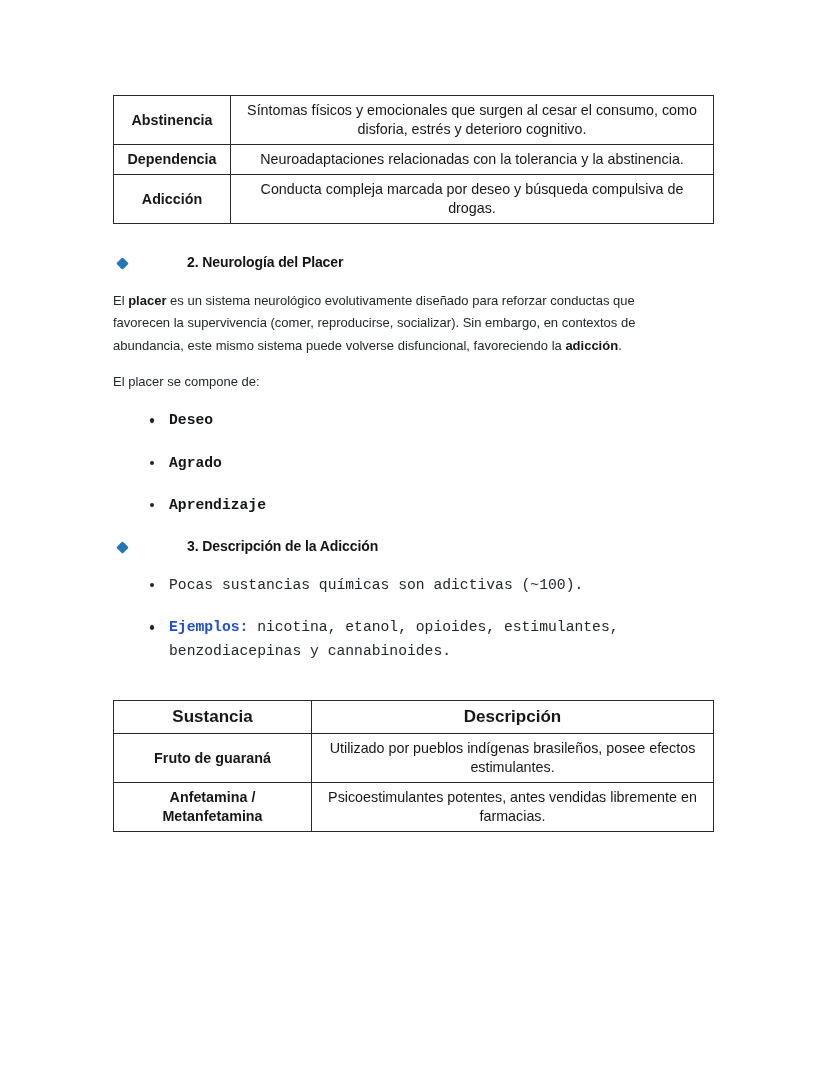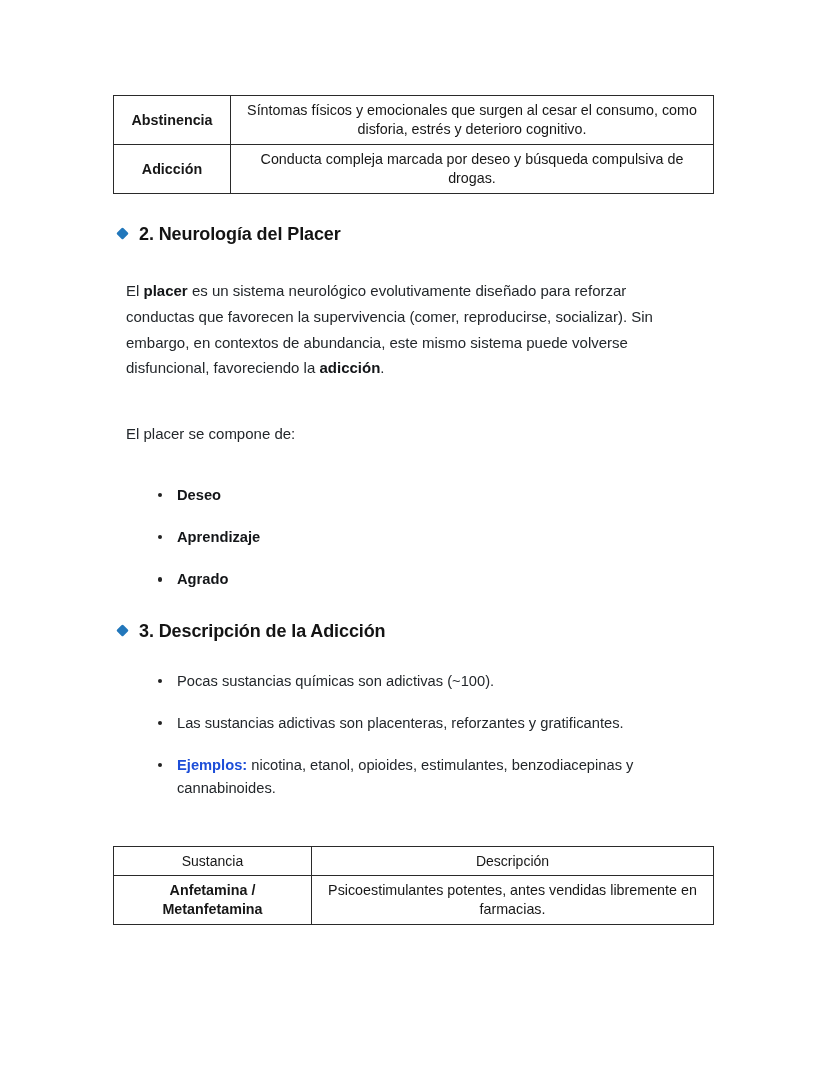--- a/index.html
+++ b/index.html
@@ -42,67 +42,69 @@
     font-size: 14.3px;
     line-height: 1.33;
     text-align: center;
     vertical-align: middle;
     color: #171717;
   }
   table.doc-table td.term {
     font-weight: bold;
   }
   table.doc-table th {
-    font-weight: normal;
-    font-size: 14px;
+    font-weight: bold;
+    font-size: 17px;
   }
   
   #table-definitions col.c1 { width: 117px; }
   #table-definitions col.c2 { width: 483px; }
   
   #table-substances col.c1 { width: 198px; }
   #table-substances col.c2 { width: 402px; }
 
   
   .section-heading {
     display: flex;
     align-items: flex-start;
-    font-size: 18px;
+    font-size: 14px;
     font-weight: bold;
     color: #141414;
     letter-spacing: -0.1px;
+    gap: 48px;
   }
   .diamond-bullet {
     width: 9px;
     height: 9px;
     background: #2277bb;
     transform: rotate(45deg);
     border-radius: 1.5px;
     flex: 0 0 auto;
     margin-right: 12px;
     margin-top: 5px;
     margin-left: 5px;
   }
   .heading-text { flex: 1 1 auto; }
 
   
   p.body-text {
-    margin: 13px;
-    font-size: 15px;
+    margin: 0;
+    font-size: 13px;
     line-height: 1.72;
     color: #23272b;
     max-width: 560px;
   }
   p.body-text b { font-weight: bold; color: #131518; }
 
   
   ul.doc-list {
     list-style: none;
-    margin: 12px;
+    margin: 4px;
     padding: 0;
+    font-family: Liberation Mono, monospace;
   }
   ul.doc-list > li {
     position: relative;
     padding-left: 52px;
     font-size: 14.7px;
     line-height: 1.58;
     color: #23272b;
     margin-bottom: 19px;
   }
   ul.doc-list > li:last-child { margin-bottom: 0; }
@@ -137,20 +139,24 @@
       <colgroup>
           <col class="c1">
           <col class="c2">
         </colgroup>
       <tbody>
         <tr>
           <td class="term">Abstinencia</td>
           <td>Síntomas físicos y emocionales que surgen al cesar el consumo, como disforia, estrés y deterioro cognitivo.</td>
         </tr>
         <tr>
+          <td class="term">Dependencia</td>
+          <td>Neuroadaptaciones relacionadas con la tolerancia y la abstinencia.</td>
+        </tr>
+        <tr>
           <td class="term">Adicción</td>
           <td>Conducta compleja marcada por deseo y búsqueda compulsiva de drogas.</td>
         </tr>
       </tbody>
     </table>
 
     <div class="sp-h1"></div>
 
     <div class="section-heading">
       <span class="diamond-bullet"></span>
@@ -162,36 +168,35 @@
     <p class="body-text"><span>El </span><b>placer</b><span> es un sistema neurológico evolutivamente diseñado para reforzar conductas que favorecen la supervivencia (comer, reproducirse, socializar). Sin embargo, en contextos de abundancia, este mismo sistema puede volverse disfuncional, favoreciendo la </span><b>adicción</b><span>.</span></p>
 
     <div class="sp-h4"></div>
 
     <p class="body-text">El placer se compone de:</p>
 
     <div class="sp-h5"></div>
 
     <ul class="doc-list">
       <li class="bold-item">Deseo</li>
+      <li class="bold-item">Agrado</li>
       <li class="bold-item">Aprendizaje</li>
-      <li class="bold-item">Agrado</li>
     </ul>
 
     <div class="sp-h2"></div>
 
     <div class="section-heading">
       <span class="diamond-bullet"></span>
       <span class="heading-text">3. Descripción de la Adicción</span>
     </div>
 
     <div class="sp-h6"></div>
 
     <ul class="doc-list">
       <li>Pocas sustancias químicas son adictivas (~100).</li>
-      <li>Las sustancias adictivas son placenteras, reforzantes y gratificantes.</li>
       <li><b>Ejemplos:</b><span> nicotina, etanol, opioides, estimulantes, benzodiacepinas y cannabinoides.</span></li>
     </ul>
 
     <div class="sp-h2"></div>
 
 
     <div class="sp-h6"></div>
 
     <table class="doc-table" id="table-substances">
       <colgroup>
@@ -199,20 +204,24 @@
           <col class="c2">
         </colgroup>
       <thead>
         <tr>
           <th>Sustancia</th>
           <th>Descripción</th>
         </tr>
       </thead>
       <tbody>
         <tr>
+          <td class="term">Fruto de guaraná</td>
+          <td>Utilizado por pueblos indígenas brasileños, posee efectos estimulantes.</td>
+        </tr>
+        <tr>
           <td class="term">Anfetamina / Metanfetamina</td>
           <td>Psicoestimulantes potentes, antes vendidas libremente en farmacias.</td>
         </tr>
       </tbody>
     </table>
 
   </div>
 </div>
 
 </body></html>

